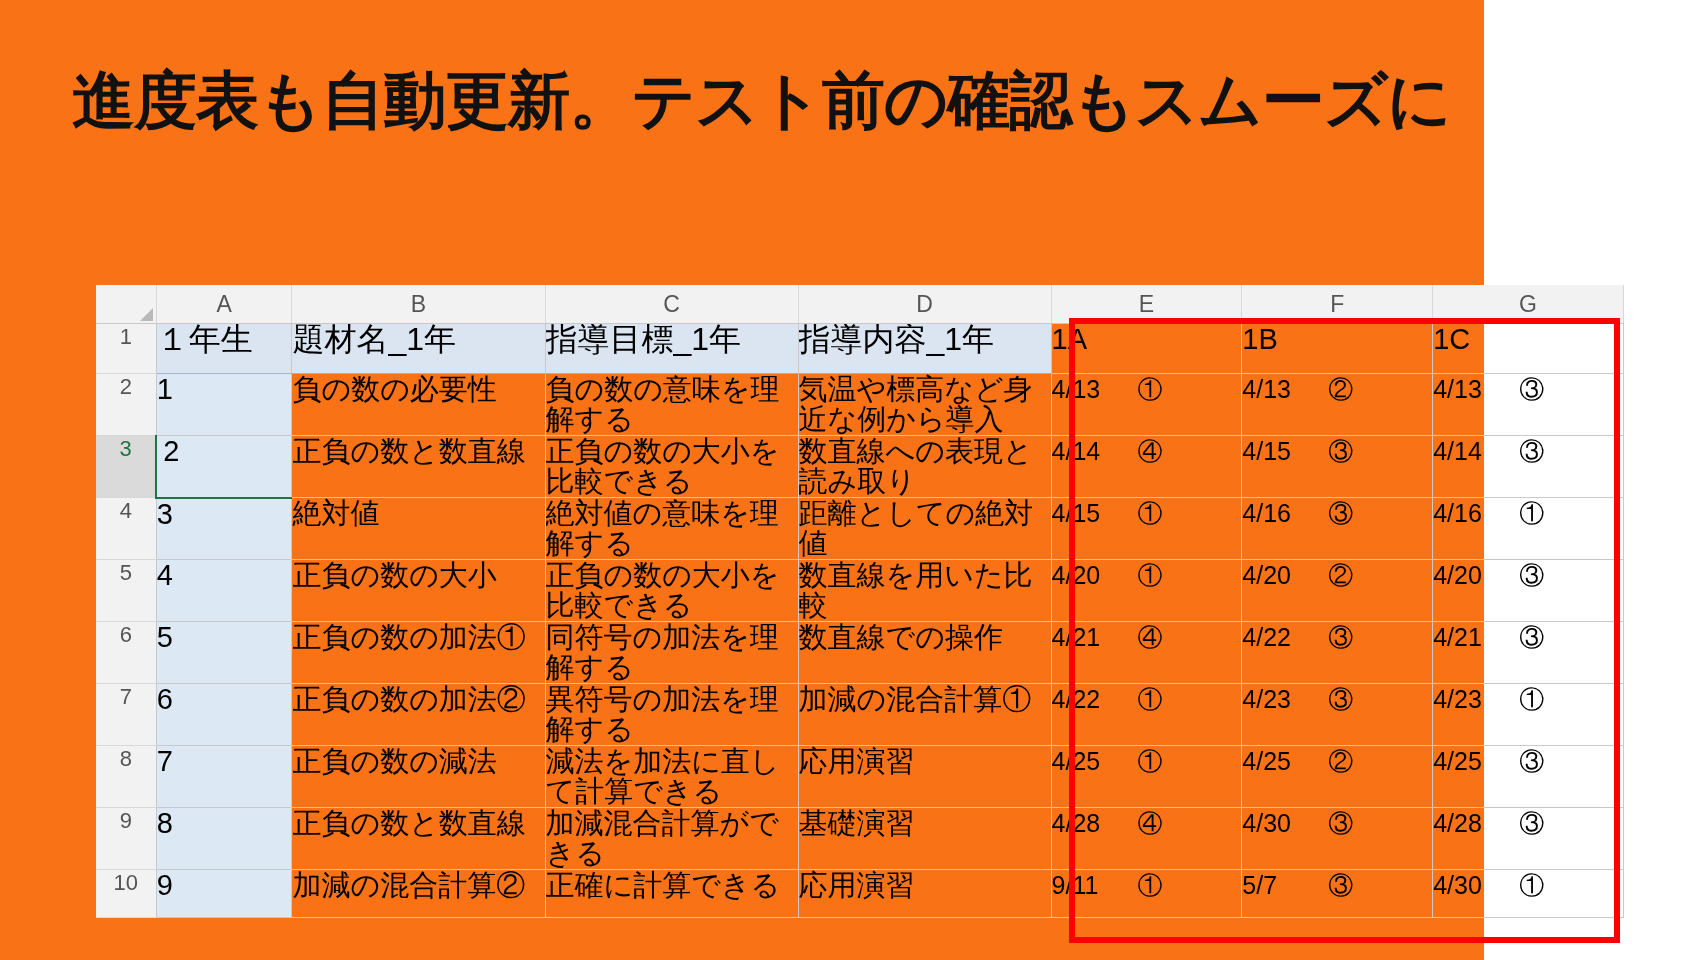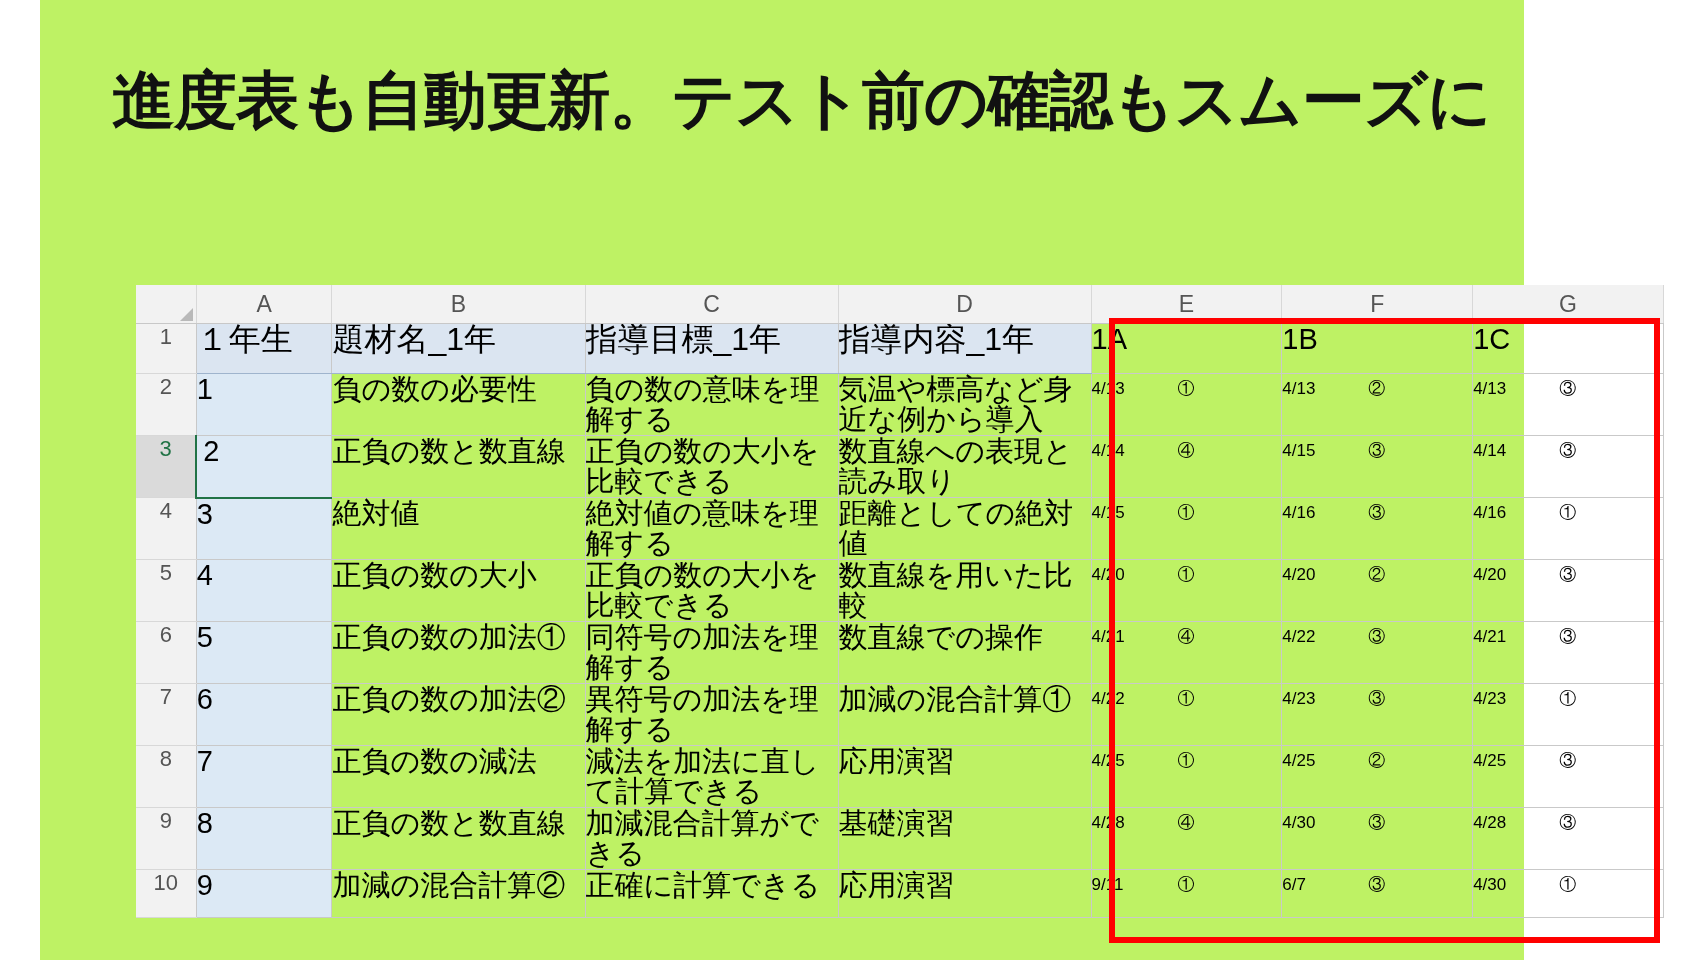--- a/index.html
+++ b/index.html
@@ -11,22 +11,21 @@
     width: 1707px;
     height: 960px;
     overflow: hidden;
     font-family: "Liberation Sans", sans-serif;
     color: #1a1a1a;
   }
   .page {
     position: relative;
     width: 1484px;
     height: 960px;
-    background: #bef264;
-    margin-left: 40px;
+    background: #f97316;
   }
 
   
   .headline {
     position: absolute;
     left: 72px;
     top: 58px;
     font-size: 63px;
     font-weight: bold;
     letter-spacing: -1px;
@@ -136,21 +135,21 @@
     border-left: 2px solid #217346;
     border-bottom: 2px solid #217346;
     border-right: 1px solid #c9c9c9;
     padding-left: 6px;
   }
 
   
   .datecell {
     border-right: 1px solid #c9c9c9;
     border-bottom: 1px solid #c9c9c9;
-    font-size: 17px;
+    font-size: 25px;
     line-height: 30px;
     padding: 2px 6px 0 8px;
     color: #000000;
     white-space: nowrap;
   }
   .datecell .d { display: inline-block; min-width: 86px; }
   .datecell .n { display: inline-block; }
 
   
   .redbox {
@@ -297,21 +296,21 @@
         <td class="datecell"><span class="d">4/28</span><span class="n">③</span></td>
       </tr>
 
       <tr style="height:48px">
         <td class="rowhead">10</td>
         <td class="cell idx firstcol">9</td>
         <td class="cell">加減の混合計算②</td>
         <td class="cell">正確に計算できる</td>
         <td class="cell">応用演習</td>
         <td class="datecell"><span class="d">9/11</span><span class="n">①</span></td>
-        <td class="datecell"><span class="d">6/7</span><span class="n">③</span></td>
+        <td class="datecell"><span class="d">5/7</span><span class="n">③</span></td>
         <td class="datecell"><span class="d">4/30</span><span class="n">①</span></td>
       </tr>
     </tbody>
       </table>
   </div>
 
   <div class="redbox"></div>
 
 </div>
 

